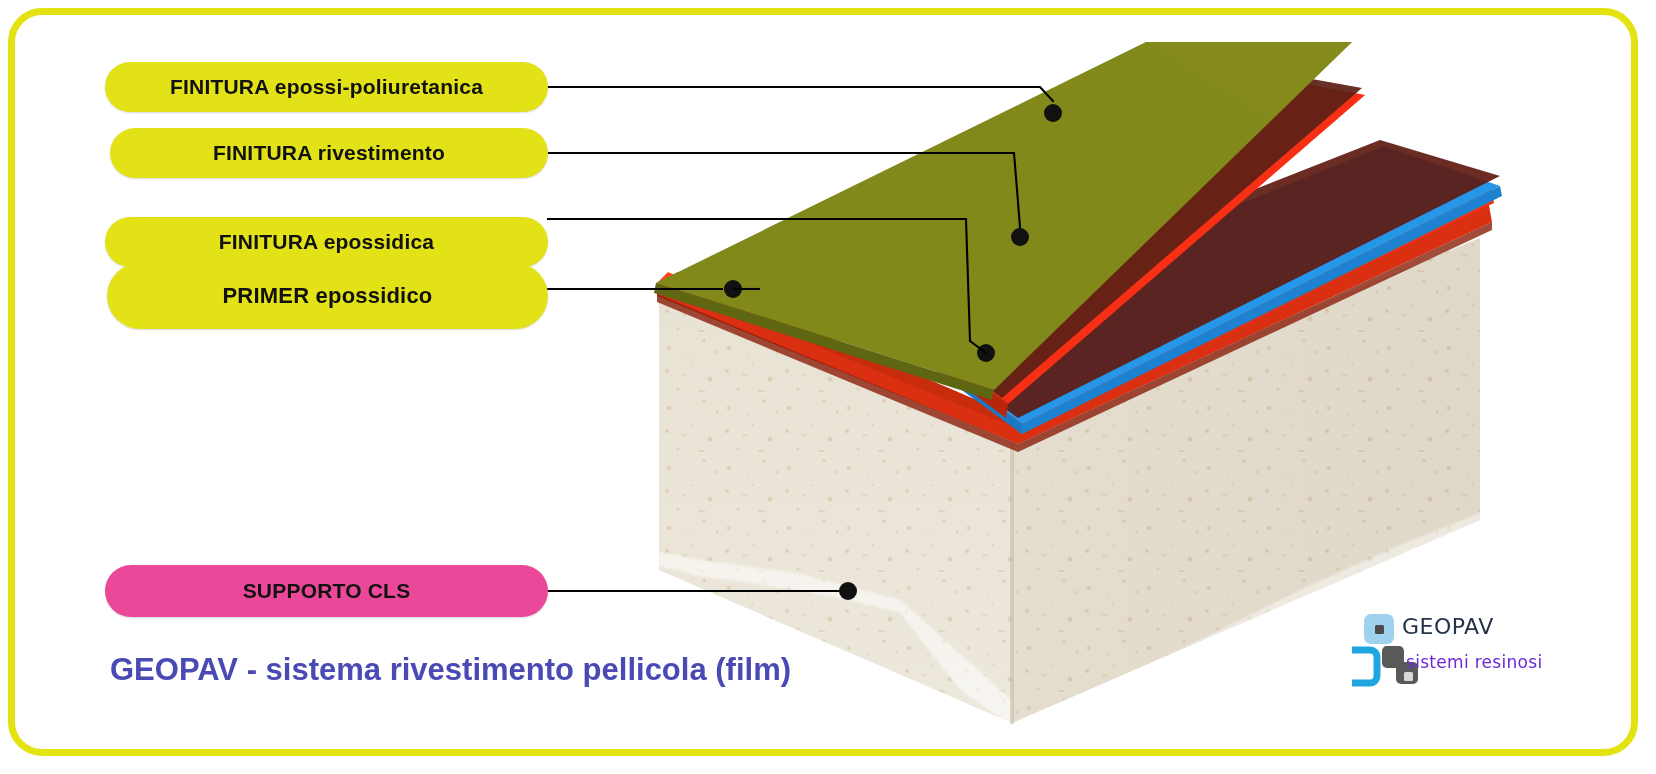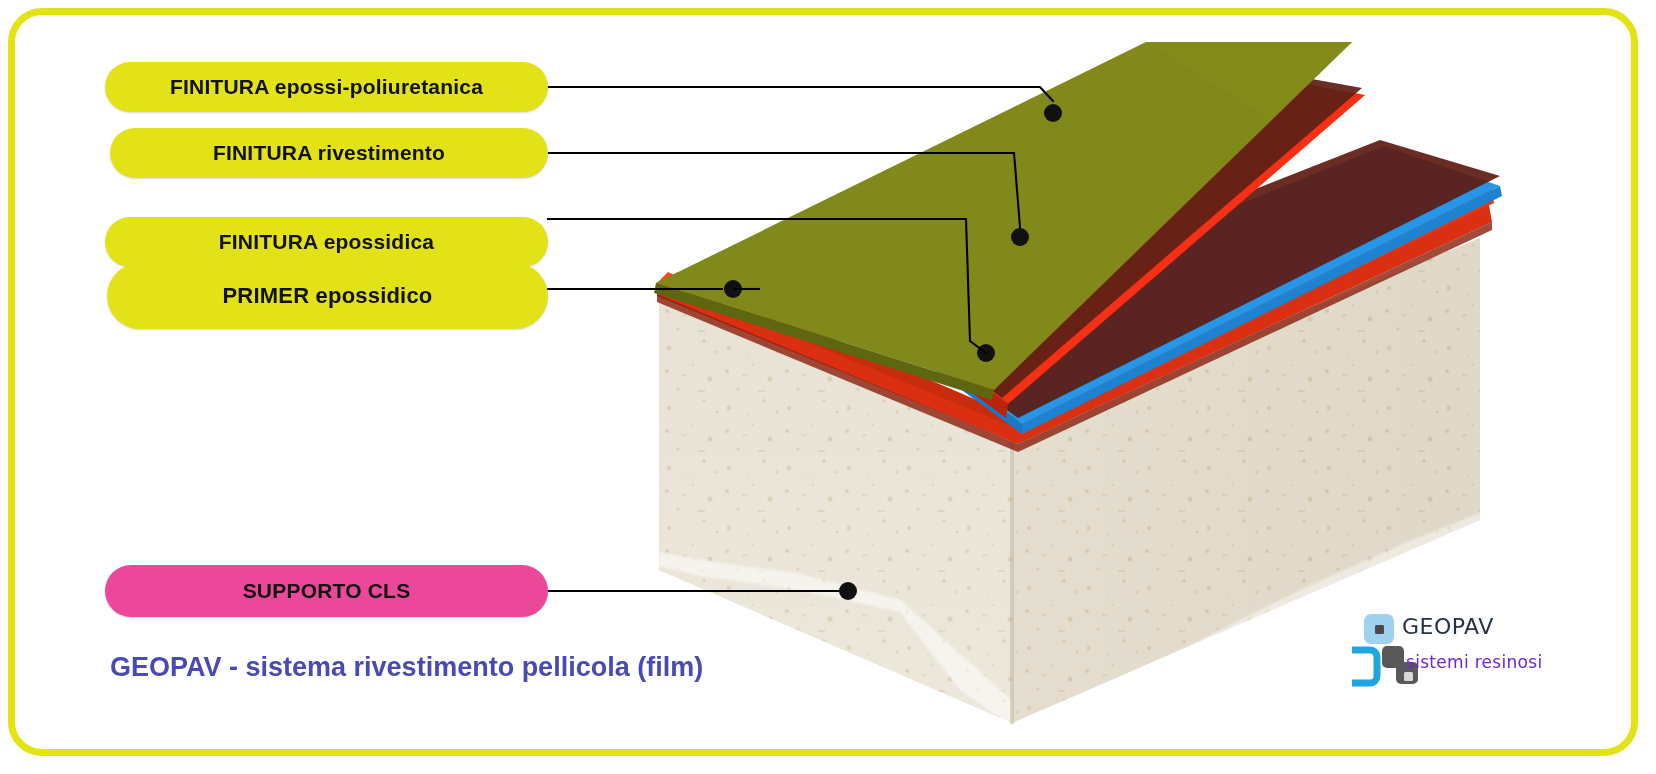--- a/index.html
+++ b/index.html
@@ -47,21 +47,21 @@
 
   #pill0{left:105px;top:62px;width:443px;height:50px;font-size:21px;}
   #pill1{left:110px;top:128px;width:438px;height:50px;font-size:21px;}
   #pill2{left:105px;top:194px;width:443px;height:50px;font-size:21px;margin-top:23px;}
   #pill3{left:107px;top:263px;width:441px;height:66px;font-size:22px;}
   #pill4{left:105px;top:565px;width:443px;height:52px;font-size:21px;}
 
   
   #caption{
     position:absolute;left:110px;top:652px;
-    font-size:27px;font-weight:bold;color:#4a4ab4;
+    font-size:31px;font-weight:bold;color:#4a4ab4;
     white-space:nowrap;z-index:20;
   }
 
   
   #logo{
     position:absolute;left:1352px;top:612px;
     width:230px;height:82px;z-index:25;
   }
   #logo-word{
     position:absolute;left:50px;top:2px;

